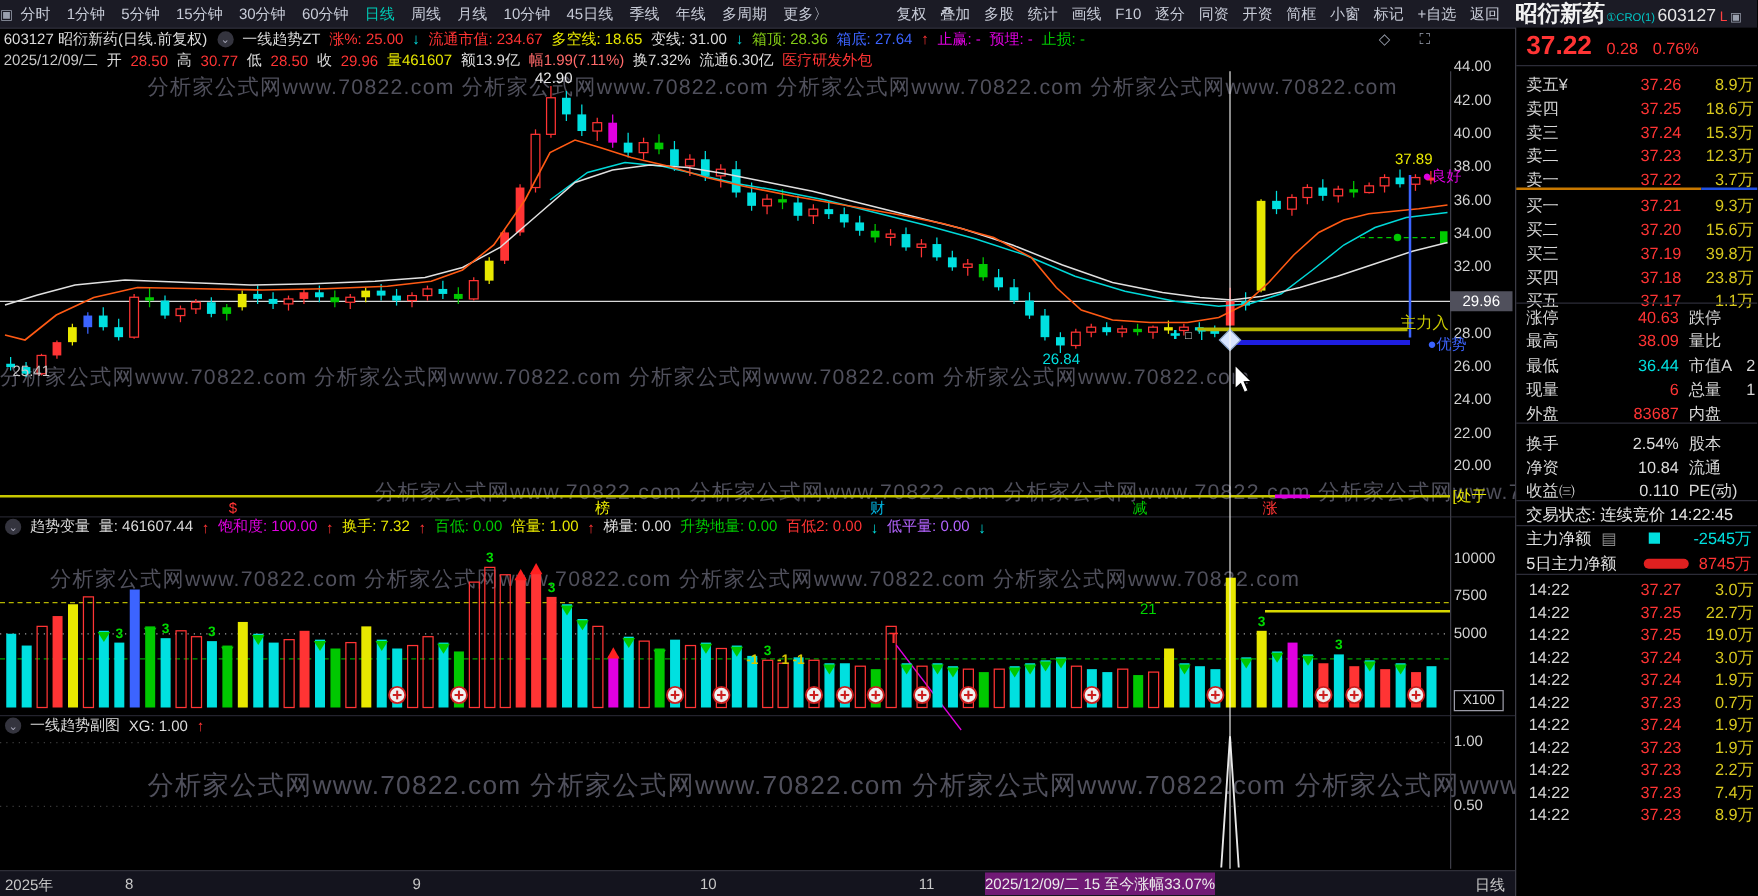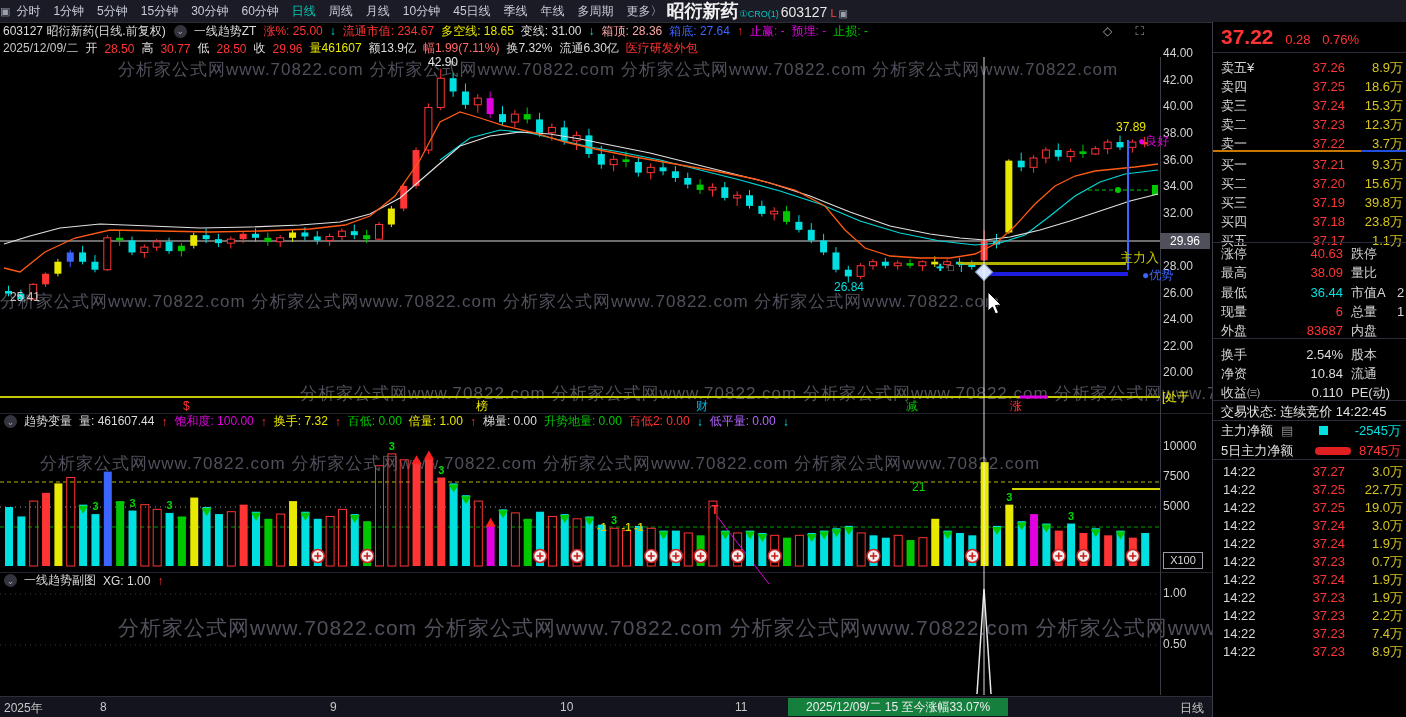--- a/index.html
+++ b/index.html
@@ -34,22 +34,22 @@
   
   .axlab{position:absolute;left:1163px;width:46px;font-size:12px;color:#d2d2d2;z-index:3;}
   .pricebox{position:absolute;left:1160px;top:233px;width:50px;height:16px;background:#50505c;color:#fff;
     font-size:12px;text-align:center;line-height:16px;z-index:3;}
   .x100box{position:absolute;left:1163px;top:552px;width:38px;height:15px;border:1px solid #9a9aa6;color:#d8d8d8;
     font-size:11px;text-align:center;line-height:15px;z-index:3;}
   .vdiv{position:absolute;left:1160px;top:57px;width:1px;height:638px;background:#3c3c46;z-index:2;}
   
   .bbar{position:absolute;left:0;top:696px;width:1212px;height:21px;background:#14141e;border-top:1px solid #2e2e38;z-index:3;}
   .bxl{position:absolute;top:3px;font-size:12px;color:#c8c8c8;}
-  .datebox{position:absolute;left:788px;top:1px;height:18px;line-height:18px;background:#15803d;color:#ececec;
-    font-size:12px;padding:0 18px;}
+  .datebox{position:absolute;left:788px;top:1px;height:18px;line-height:18px;background:#701a75;color:#ececec;
+    font-size:12px;padding:0 0;}
   
   .rpanel{position:absolute;left:1212px;top:22px;width:194px;height:695px;background:#000;
     border-left:1px solid #3c3c46;font-size:13px;z-index:4;}
   .rp-abs{position:absolute;}
   .hl{position:absolute;left:0;width:194px;height:1px;background:#2c2c38;}
   .bigpx{color:#ff3434;font-weight:bold;font-size:21px;}
   .chg{color:#ff3434;font-size:13px;}
   .qrow,.trow{position:absolute;left:0;width:194px;height:19px;line-height:19px;}
   .ql{position:absolute;left:8px;color:#d6d6d6;}
   .qp{position:absolute;left:60px;width:72px;text-align:right;color:#ff3434;}
@@ -97,40 +97,56 @@
         <span class="mi act">日线</span>
         <span class="mi">周线</span>
         <span class="mi">月线</span>
         <span class="mi">10分钟</span>
         <span class="mi">45日线</span>
         <span class="mi">季线</span>
         <span class="mi">年线</span>
         <span class="mi">多周期</span>
         <span class="mi">更多〉</span>
       </div>
+    <div class="menuR" id="menuR">
+        <span class="mi">复权</span>
+        <span class="mi">叠加</span>
+        <span class="mi">多股</span>
+        <span class="mi">统计</span>
+        <span class="mi">画线</span>
+        <span class="mi">F10</span>
+        <span class="mi">逐分</span>
+        <span class="mi">同资</span>
+        <span class="mi">开资</span>
+        <span class="mi">简框</span>
+        <span class="mi">小窗</span>
+        <span class="mi">标记</span>
+        <span class="mi">+自选</span>
+        <span class="mi">返回</span>
+      </div>
     <div class="wtitle">
       <span class="wt-name">昭衍新药</span>
       <span class="wt-sup">①CRO(1)</span>
       <span class="wt-code">603127</span>
       <span class="wt-flag">L</span>
       <span class="wt-ic">▣</span>
     </div>
   </div>
 
   <div class="irow" id="info1">
       <span class="seg" style="color: rgb(220, 220, 220);">603127 昭衍新药(日线.前复权)</span>
       <span class="chev">⌄</span>
       <span class="seg" style="color: rgb(220, 220, 220);">一线趋势ZT</span>
       <span class="seg" style="color: rgb(255, 52, 52);">涨%: 25.00</span>
       <span class="seg" style="color: rgb(0, 224, 224);">↓</span>
       <span class="seg" style="color: rgb(255, 52, 52);">流通市值: 234.67</span>
       <span class="seg" style="color: rgb(232, 232, 0);">多空线: 18.65</span>
       <span class="seg" style="color: rgb(220, 220, 220);">变线: 31.00</span>
       <span class="seg" style="color: rgb(0, 224, 224);">↓</span>
-      <span class="seg" style="color: #fca5a5;">箱顶: 28.36</span>
+      <span class="seg" style="color: #84cc16;">箱顶: 28.36</span>
       <span class="seg" style="color: rgb(60, 100, 255);">箱底: 27.64</span>
       <span class="seg" style="color: rgb(255, 52, 52);">↑</span>
       <span class="seg" style="color: rgb(224, 0, 224);">止赢: -</span>
       <span class="seg" style="color: rgb(224, 0, 224);">预埋: -</span>
       <span class="seg" style="color: rgb(0, 200, 0);">止损: -</span>
     </div>
   <div class="i1icons">◇ ⛶</div>
   <div class="irow" id="info2">
       <span class="seg" style="color: rgb(200, 200, 200);">2025/12/09/二</span>
       <span class="seg" style="color: rgb(220, 220, 220);">开</span>

